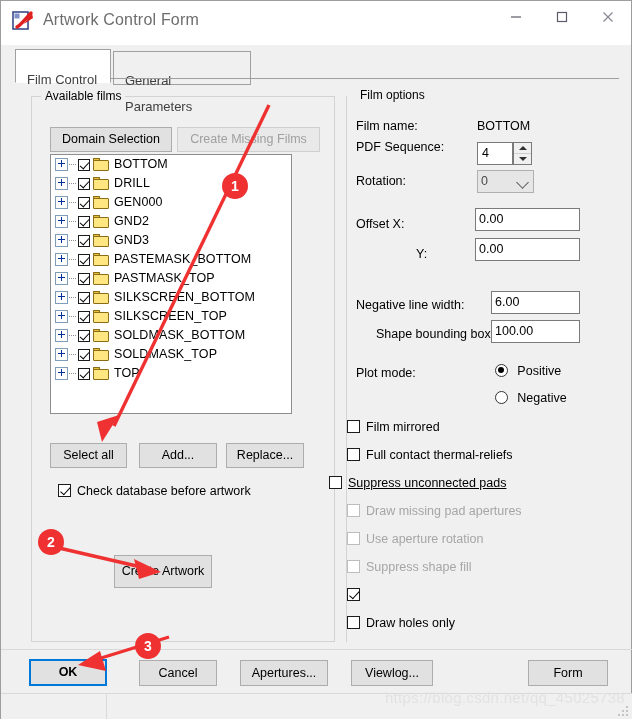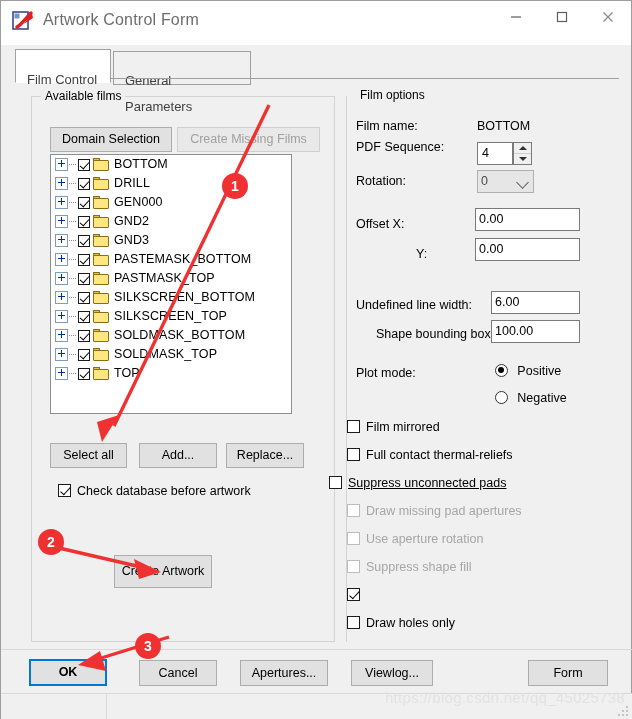--- a/index.html
+++ b/index.html
@@ -216,21 +216,21 @@
 
   <span class="lbl" style="left:355px;top:216px;">Offset  X:</span>
   <div class="txtbox" style="left:474px;top:207px;width:105px;height:23px;">
     <span>0.00</span>
   </div>
   <span class="lbl" style="left:415px;top:246px;">Y:</span>
   <div class="txtbox" style="left:474px;top:237px;width:105px;height:23px;">
     <span>0.00</span>
   </div>
 
-  <span class="lbl" style="left:355px;top:297px;">Undefined line width:</span>
+  <span class="lbl" style="left:355px;top:297px;">Negative line width:</span>
   <div class="txtbox" style="left:490px;top:290px;width:89px;height:23px;">
     <span>6.00</span>
   </div>
   <span class="lbl" style="left:355px;top:326px;margin-left:20px;">Shape bounding box:</span>
   <div class="txtbox" style="left:490px;top:319px;width:89px;height:23px;">
     <span>100.00</span>
   </div>
 
   <span class="lbl" style="left:355px;top:365px;">Plot mode:</span>
   <div style="position:absolute;left:494px;top:363px;">

